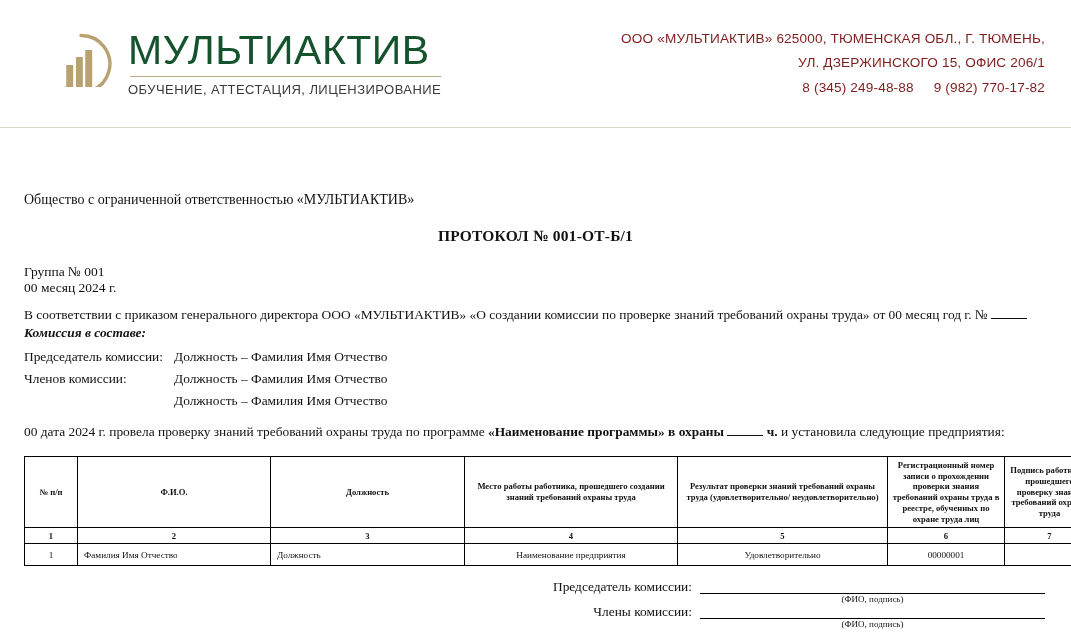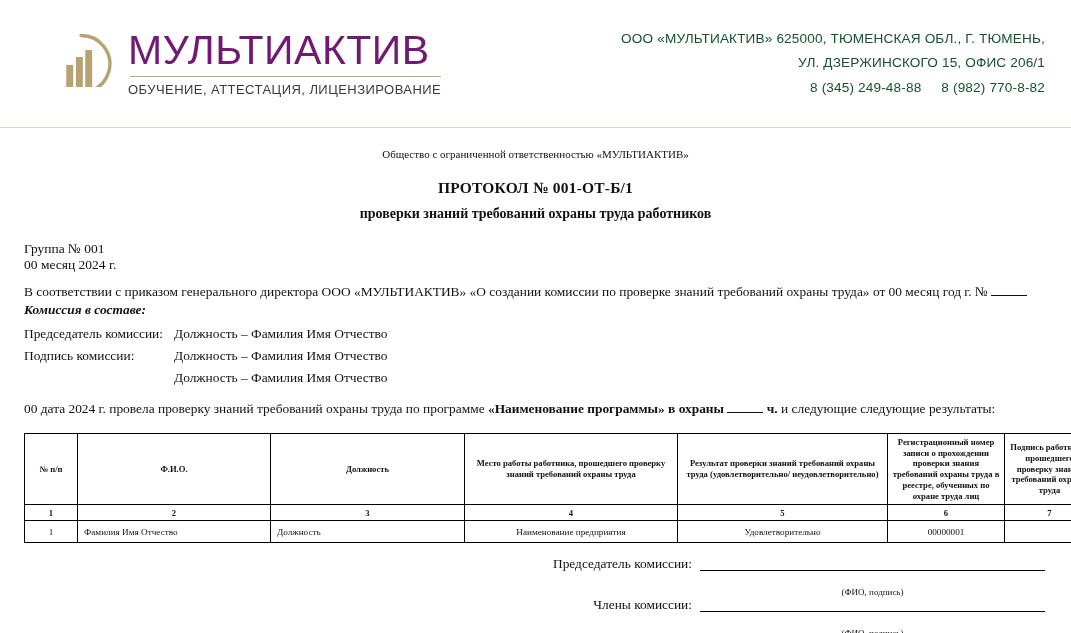--- a/index.html
+++ b/index.html
@@ -42,57 +42,57 @@
   .brand-text {
     display: flex;
     flex-direction: column;
     justify-content: center;
   }
   .brand-name {
     font-family: "Liberation Sans", "DejaVu Sans", sans-serif;
     font-size: 41px;
     line-height: 1.02;
     letter-spacing: 0.5px;
-    color: #701a75;
+    color: #14532d;
     font-weight: 400;
     white-space: nowrap;
   }
   .brand-rule {
     height: 1px;
     background: #b9ab88;
     margin: 4px 0 5px 2px;
   }
   .brand-tagline {
     font-family: "Liberation Sans", "DejaVu Sans", sans-serif;
     font-size: 13px;
     letter-spacing: 0.45px;
     color: #3a3a3a;
     white-space: nowrap;
   }
   .contact {
     font-family: "Liberation Sans", "DejaVu Sans", sans-serif;
     text-align: right;
     font-size: 13.6px;
     line-height: 1.78;
-    color: #14532d;
+    color: #7f1d1d;
     letter-spacing: 0.15px;
     white-space: nowrap;
   }
   .contact .phones span { margin-left: 16px; }
   .contact .phones span:first-child { margin-left: 2px; }
 
   
   .sheet {
     padding: 0 24px;
     box-sizing: border-box;
   }
   .doc-org {
-    text-align: center;
-    font-size: 11px;
-    margin-top: 20px;
+    text-align: left;
+    font-size: 14px;
+    margin-top: 64px;
   }
   .doc-title {
     text-align: center;
     font-size: 15.5px;
     font-weight: bold;
     margin-top: 19px;
     letter-spacing: 0.2px;
   }
   .doc-subtitle {
     text-align: center;
@@ -202,21 +202,21 @@
     width: 345px;
     flex: 0 0 345px;
   }
   .sig-line {
     border-bottom: 1px solid #000;
     height: 13px;
   }
   .sig-caption {
     text-align: center;
     font-size: 9px;
-    margin-top: 17px;
+    margin-top: 1px;
     line-height: 1.1;
   }
   .sig-spacer { height: 10px; }
 </style>
 </head>
 <body>
 
 <div class="letterhead">
 
   <div class="brand">
@@ -236,69 +236,68 @@
       <div class="brand-rule"></div>
       <div class="brand-tagline">ОБУЧЕНИЕ, АТТЕСТАЦИЯ, ЛИЦЕНЗИРОВАНИЕ</div>
     </div>
   </div>
 
   <div class="contact">
     <div>ООО «МУЛЬТИАКТИВ» 625000, ТЮМЕНСКАЯ ОБЛ., Г. ТЮМЕНЬ,</div>
     <div>УЛ. ДЗЕРЖИНСКОГО 15, ОФИС 206/1</div>
     <div class="phones">
       <span>8 (345) 249-48-88</span>
-      <span>8 (982) 770-8-82</span>
+      <span>9 (982) 770-17-82</span>
     </div>
   </div>
 
 </div>
 
 <div class="sheet">
 
   <div class="doc-org">Общество с ограниченной ответственностью «МУЛЬТИАКТИВ»</div>
   <div class="doc-title">ПРОТОКОЛ № 001-ОТ-Б/1</div>
-  <div class="doc-subtitle">проверки знаний требований охраны труда работников</div>
 
   <div class="meta-row">
     <div>Группа № 001</div>
     <div>00 месяц 2024 г.</div>
   </div>
 
   <div class="para">
     <span>В соответствии с приказом генерального директора ООО «МУЛЬТИАКТИВ» «О создании комиссии по проверке знаний требований охраны труда» от 00 месяц год г. № </span><span class="fill-blank"></span>
     <br>
     <b>Комиссия в составе:</b>
   </div>
 
   <div class="commission">
     <div class="c-row">
       <div class="c-label">Председатель комиссии:</div>
       <div class="c-value">Должность  – Фамилия Имя Отчество</div>
     </div>
     <div class="c-row">
-      <div class="c-label">Подпись комиссии:</div>
+      <div class="c-label">Членов комиссии:</div>
       <div class="c-value">Должность  – Фамилия Имя Отчество</div>
     </div>
     <div class="c-row">
       <div class="c-label"></div>
       <div class="c-value">Должность  – Фамилия Имя Отчество</div>
     </div>
   </div>
 
   <div class="results-line">
-    <span>00 дата 2024 г. провела проверку знаний требований охраны труда по программе </span><b>«Наименование программы» в охраны</b> <span class="fill-blank"></span> <b>ч.</b> <span>и следующие следующие результаты:</span>
+    <span>00 дата 2024 г. провела проверку знаний требований охраны труда по программе </span><b>«Наименование программы» в охраны</b> <span class="fill-blank"></span> <b>ч.</b> <span>и установила следующие предприятия:</span>
   </div>
 
   <table class="protocol">
     <thead>
       <tr>
         <th class="c1">№ п/п</th>
         <th class="c2">Ф.И.О.</th>
         <th class="c3">Должность</th>
-        <th class="c4">Место работы работника, прошедшего проверку знаний требований охраны труда</th>
+        <th class="c4">Место работы работника, прошедшего создании знаний требований охраны труда</th>
         <th class="c5">Результат проверки знаний требований охраны труда (удовлетворительно/ неудовлетворительно)</th>
         <th class="c6">Регистрационный номер записи о прохождении проверки знания требований охраны труда в реестре, обученных по охране труда лиц</th>
         <th class="c7">Подпись работника, прошедшего проверку знания требований охраны труда</th>
       </tr>
     </thead>
     <tbody>
       <tr class="numbering">
         <td class="c1">1</td>
         <td class="c2">2</td>
         <td class="c3">3</td>

